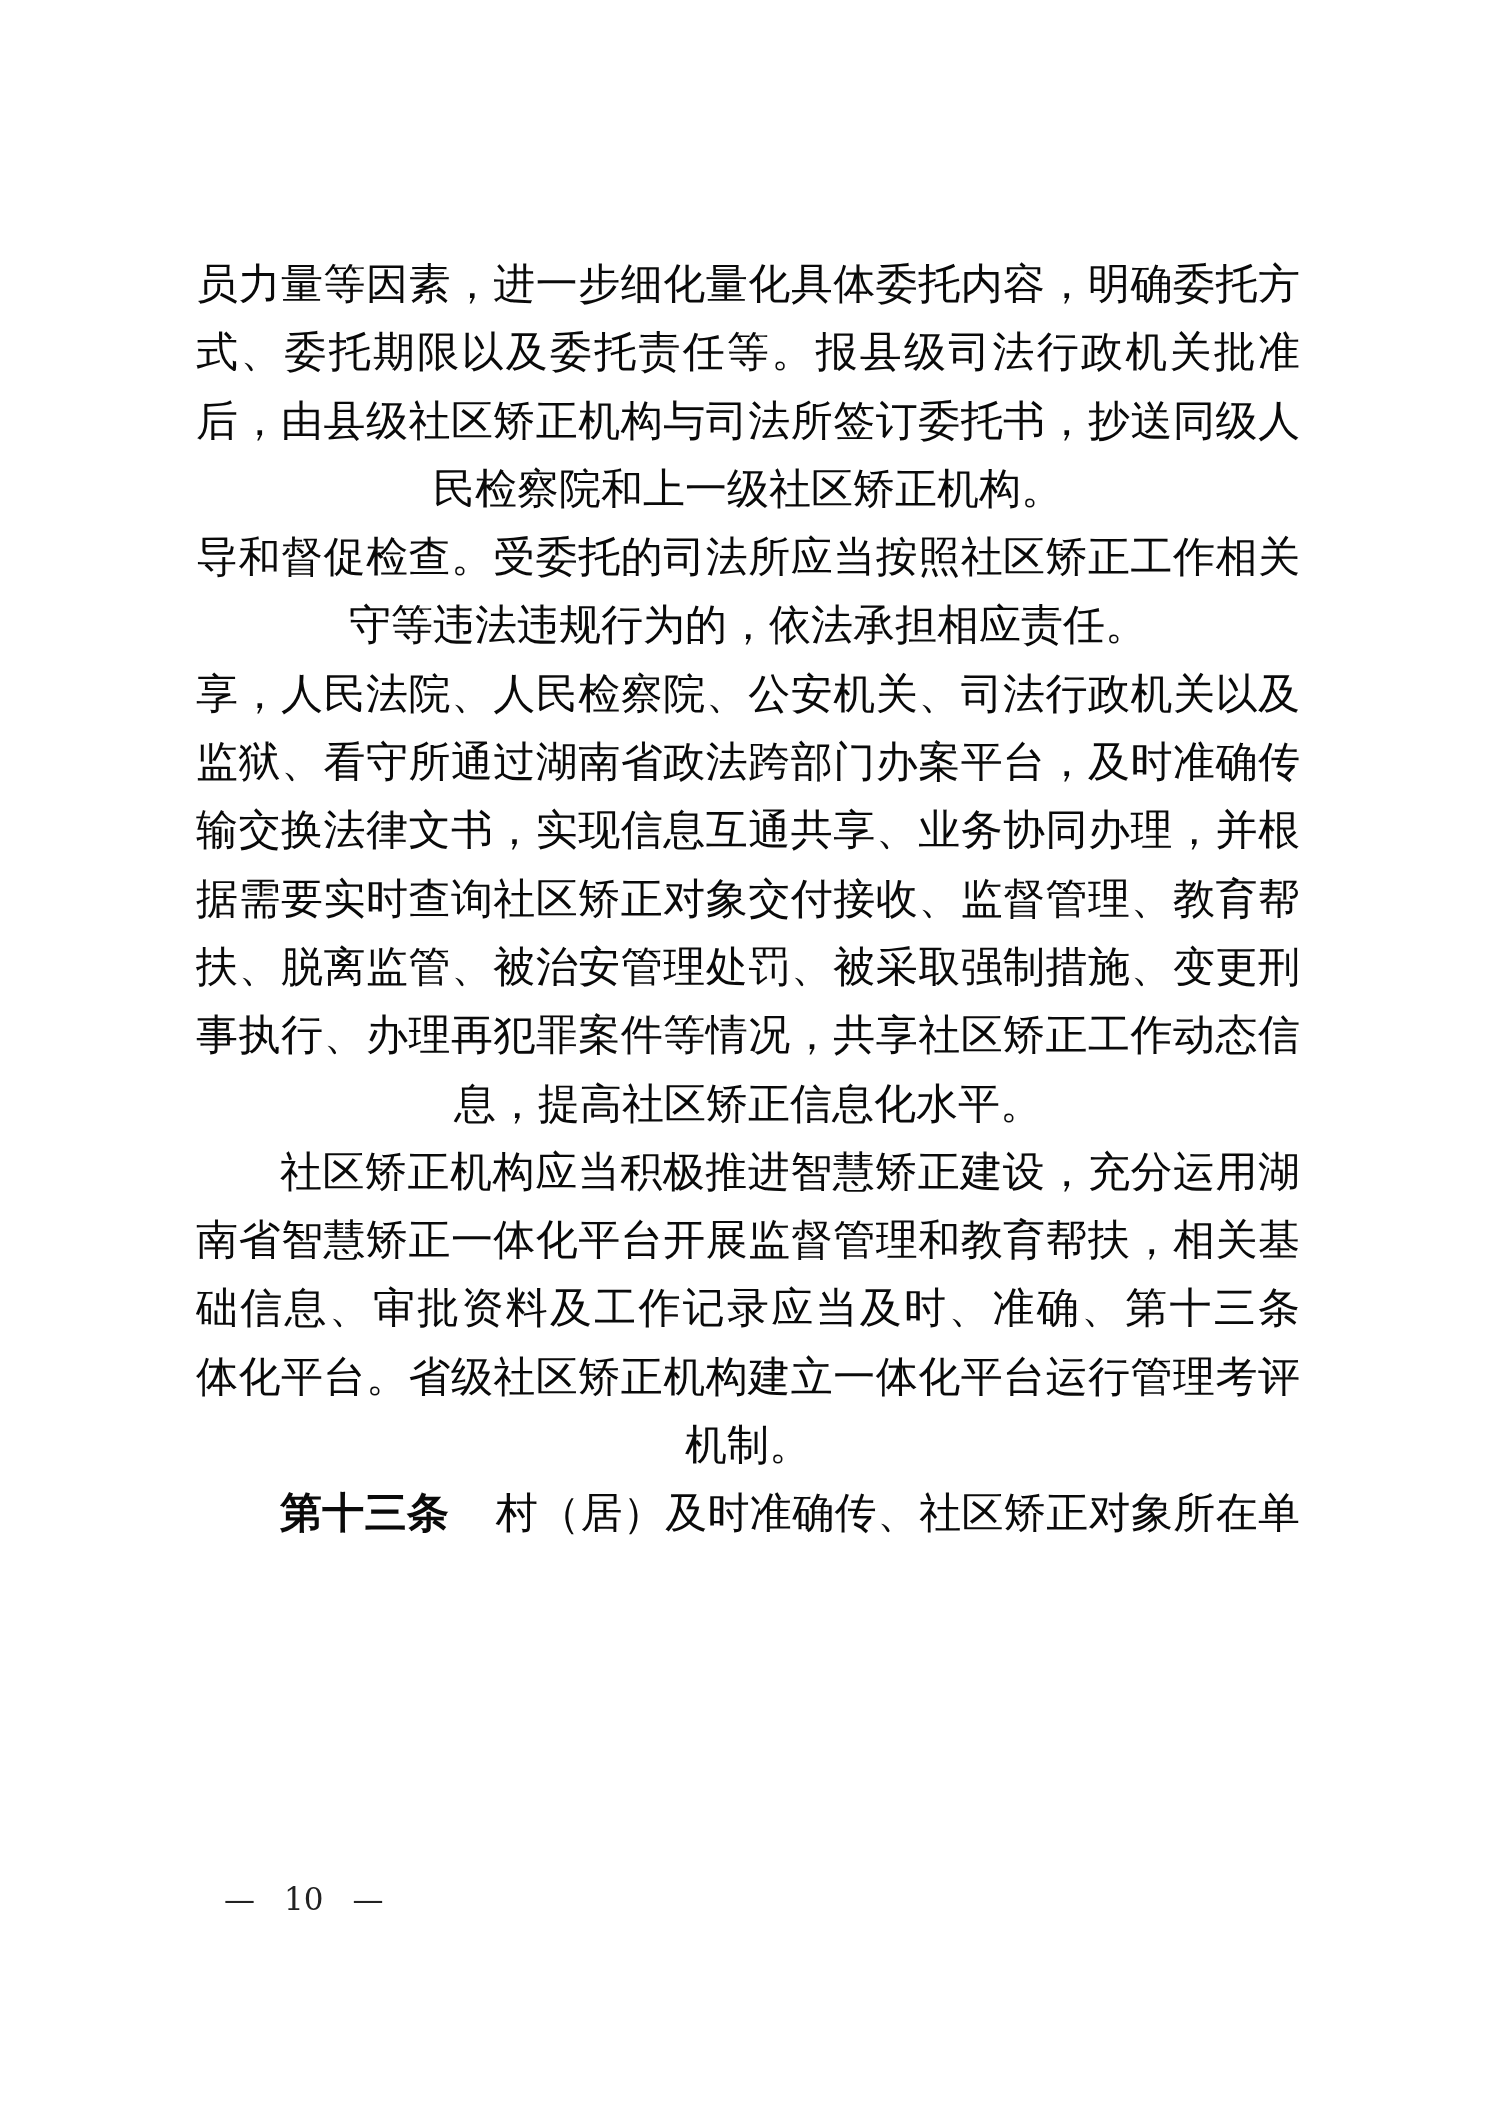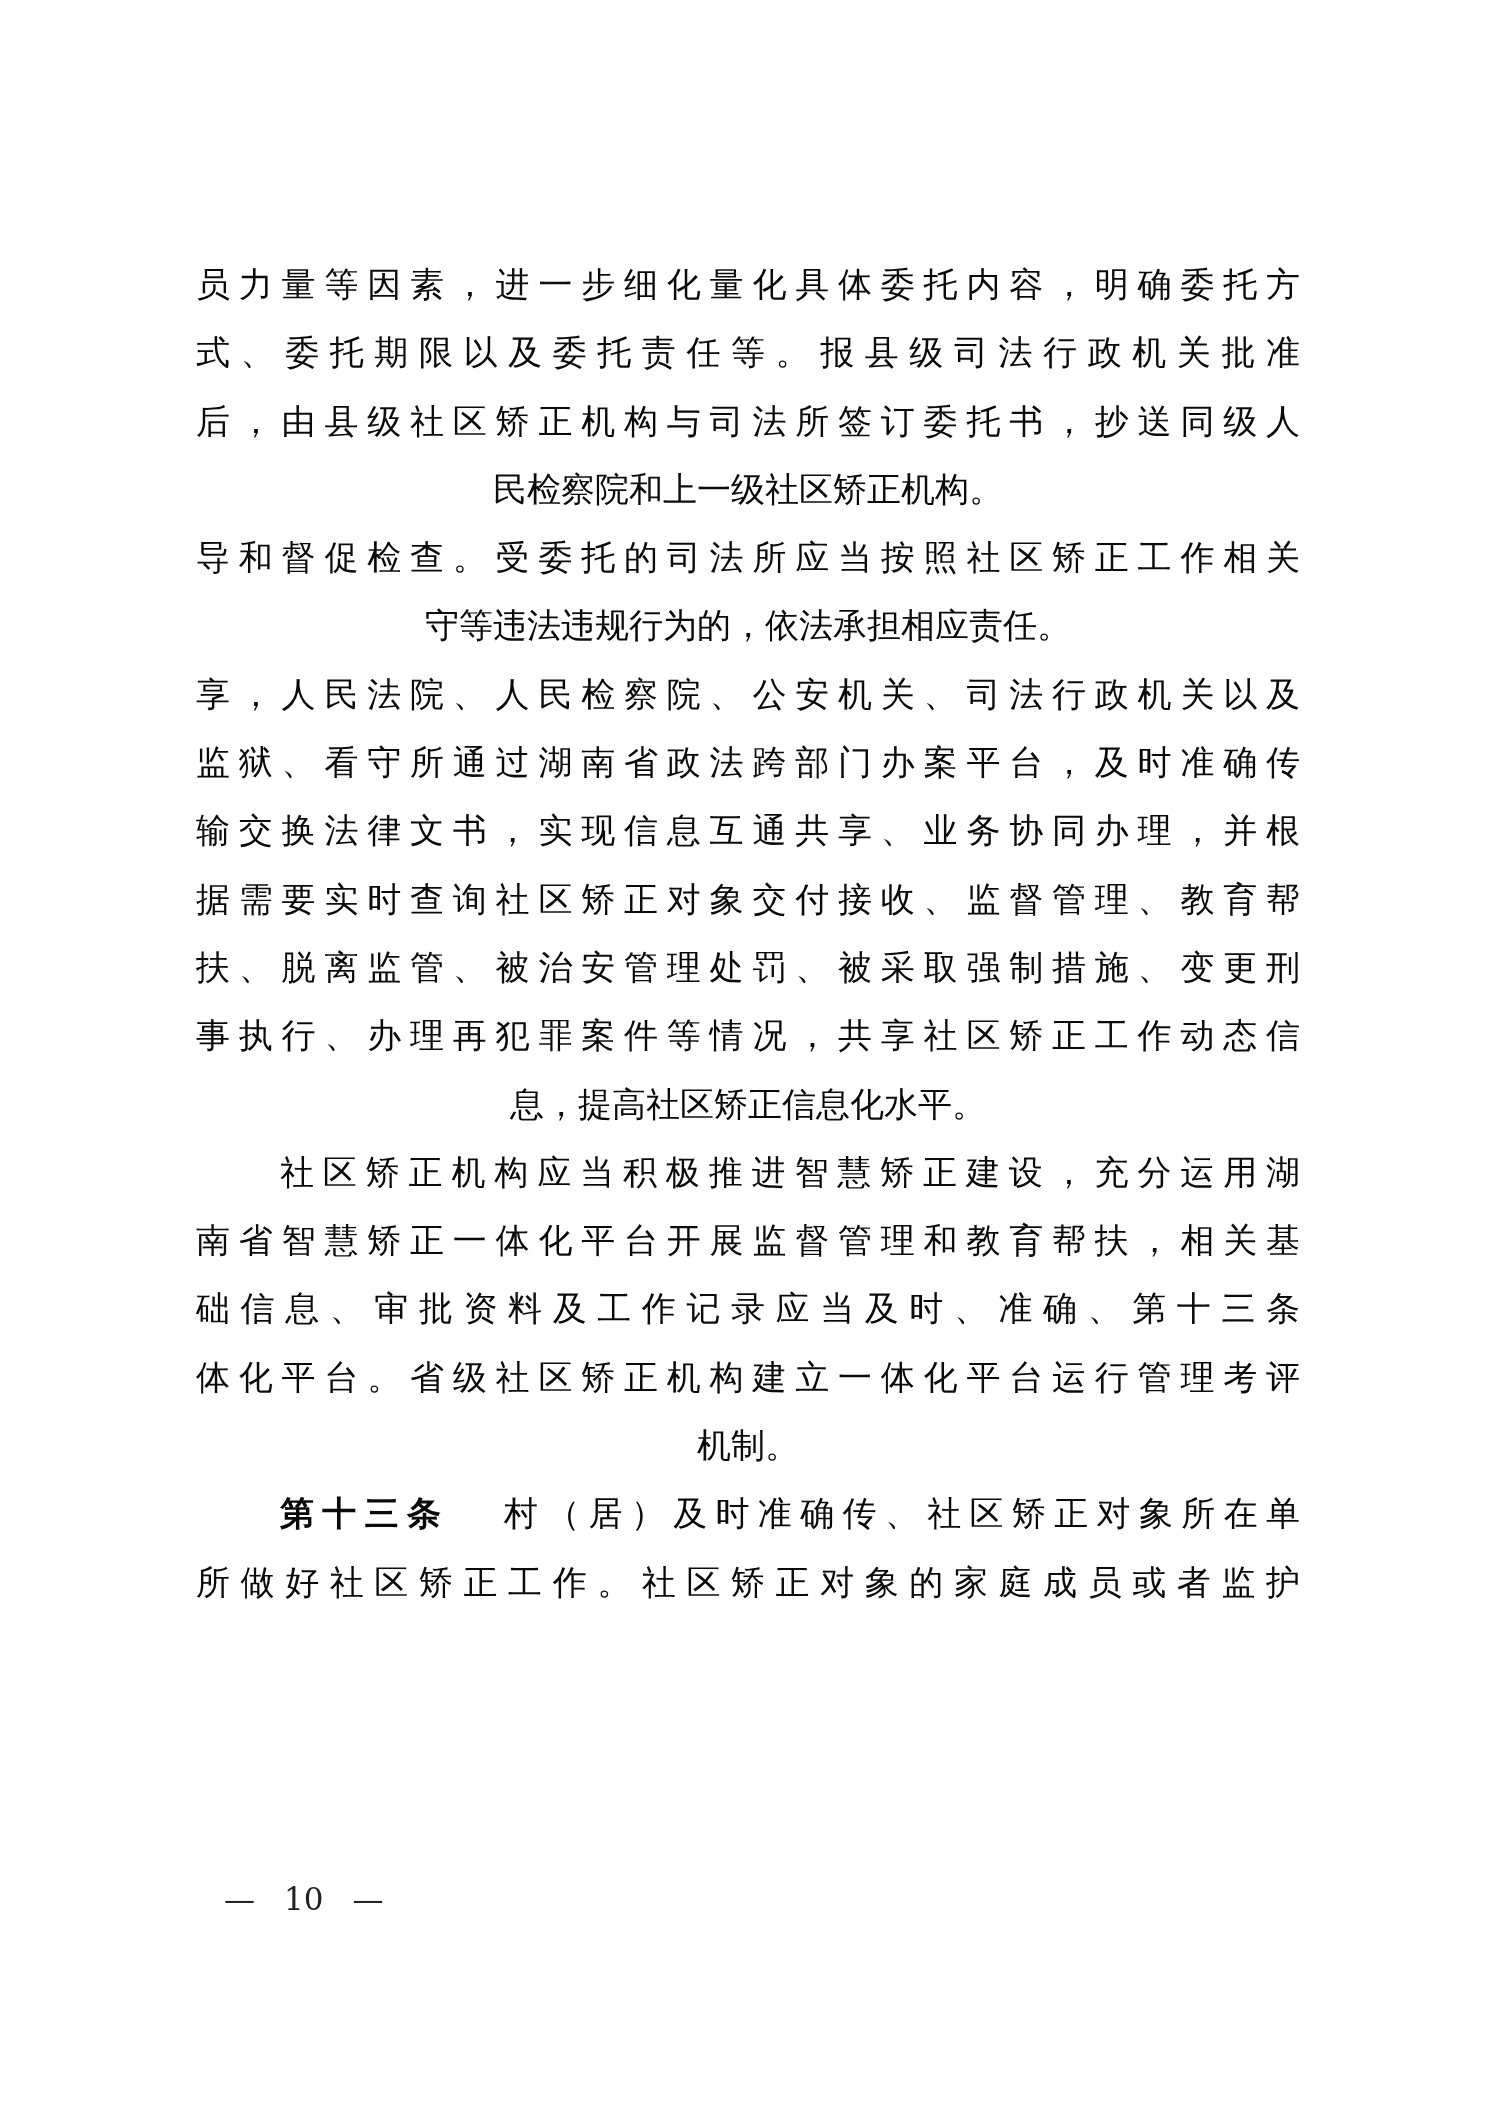--- a/index.html
+++ b/index.html
@@ -14,21 +14,21 @@
   .page{
     position:absolute;inset:0;background:#ffffff;
   }
   .textblock{
     position:absolute;
     left:196px;top:250px;width:1104px;
   }
   .line{
     height:68.3px;
     line-height:68.3px;
-    font-size:34px;
+    font-size:42px;
     letter-spacing:0;
     text-align:justify;
     text-align-last:justify;
     text-justify:inter-character;
     font-weight:400;
     white-space:normal;
   }
   .line.indent{ padding-left:84px; }
   .line.end{
     text-align:center;
@@ -63,21 +63,20 @@
       <div class="line">据需要实时查询社区矫正对象交付接收、监督管理、教育帮</div>
       <div class="line">扶、脱离监管、被治安管理处罚、被采取强制措施、变更刑</div>
       <div class="line">事执行、办理再犯罪案件等情况，共享社区矫正工作动态信</div>
       <div class="line end">息，提高社区矫正信息化水平。</div>
       <div class="line indent">社区矫正机构应当积极推进智慧矫正建设，充分运用湖</div>
       <div class="line">南省智慧矫正一体化平台开展监督管理和教育帮扶，相关基</div>
       <div class="line">础信息、审批资料及工作记录应当及时、准确、第十三条</div>
       <div class="line">体化平台。省级社区矫正机构建立一体化平台运行管理考评</div>
       <div class="line end">机制。</div>
       <div class="line indent"><span class="b">第十三条</span><span class="gap"></span><span>村（居）及时准确传、社区矫正对象所在单</span></div>
-      <div class="line">所做好社区矫正工作。社区矫正对象的家庭成员或者监护</div>
     </div>
 
   <div class="pagenum">
     <span class="dash">—</span>
     <span class="num">10</span>
     <span class="dash">—</span>
   </div>
 
 </div>
 

